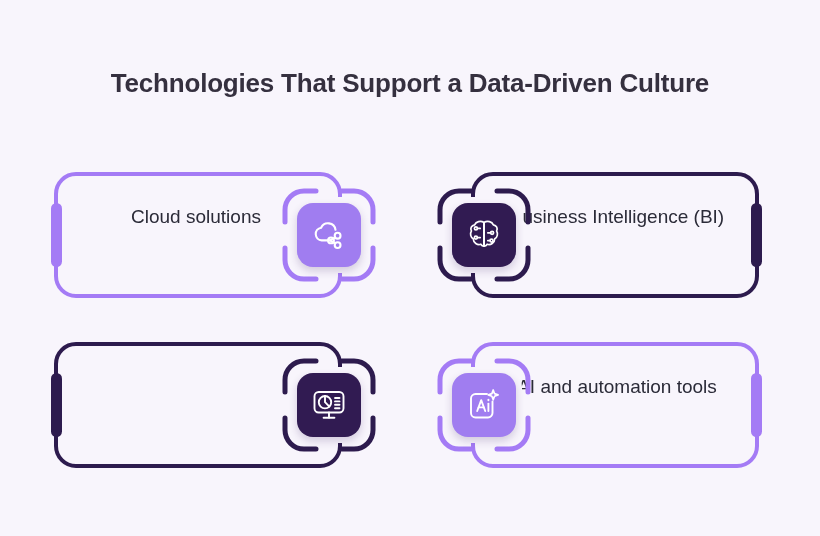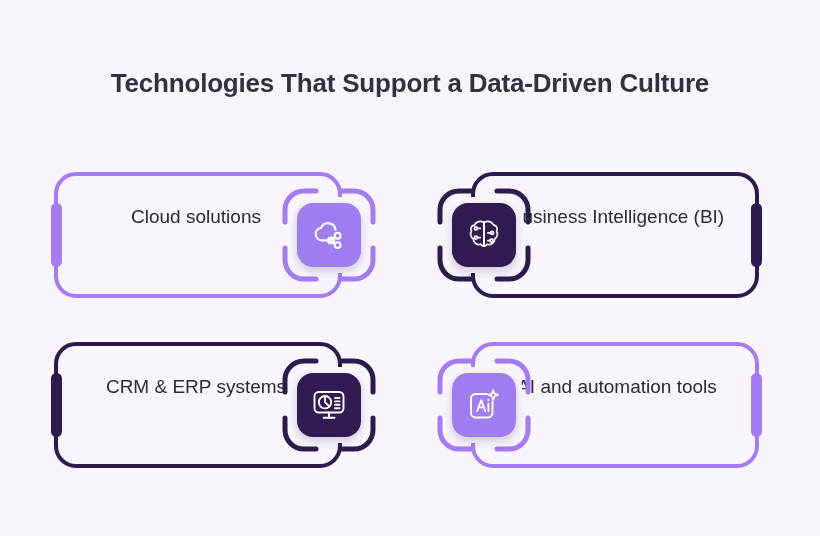--- a/index.html
+++ b/index.html
@@ -211,21 +211,20 @@
             <circle cx="27.5" cy="25.6" r="1.5"></circle>
           </g>
         </svg>
       </div>
     </div>
   </div>
 
   <div class="card c3 icon-right">
     <div class="card-body" style="border-color: rgb(45, 27, 78);"></div>
     <div class="tab" style="background: rgb(45, 27, 78);"></div>
-    <div class="label" style="color: rgb(43, 43, 56);">CRM &amp; ERP systems</div>
     <div class="icon-cluster">
       <div class="ring">
         <svg width="94" height="94" viewBox="0 0 94 94">
           <path d="M34 3 H22 A19 19 0 0 0 3 22 V34" fill="none" stroke-width="5" stroke-linecap="round" stroke="#2d1b4e"></path>
           <path d="M60 3 H72 A19 19 0 0 1 91 22 V34" fill="none" stroke-width="5" stroke-linecap="round" stroke="#2d1b4e"></path>
           <path d="M91 60 V72 A19 19 0 0 1 72 91 H60" fill="none" stroke-width="5" stroke-linecap="round" stroke="#2d1b4e"></path>
           <path d="M34 91 H22 A19 19 0 0 1 3 72 V60" fill="none" stroke-width="5" stroke-linecap="round" stroke="#2d1b4e"></path>
         </svg>
       </div>
       <div class="halo" style="background: rgb(248, 245, 252);"></div>

